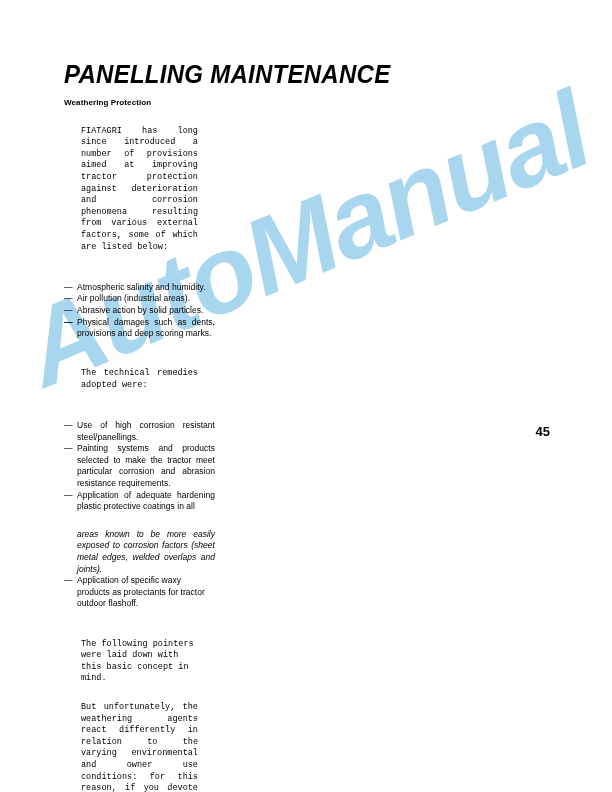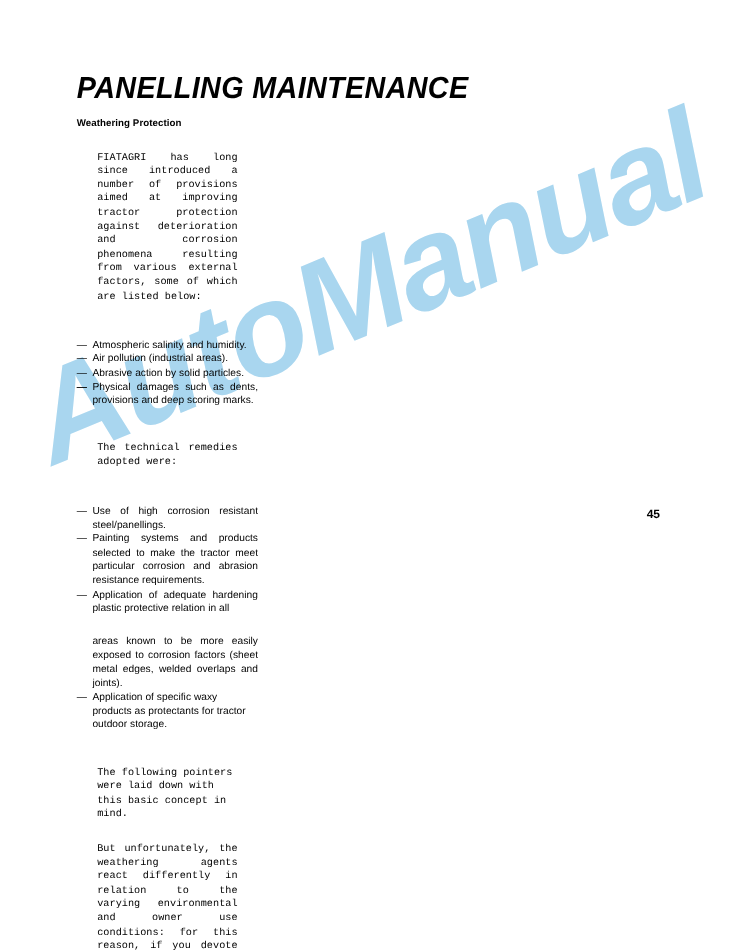--- a/index.html
+++ b/index.html
@@ -119,30 +119,31 @@
   ul.dashlist li.lastline { text-align: left; }
 
   
   .cont-indent {
     padding-left: 13px;
     font-size: 8.5px;
     line-height: 11.6px;
     text-align: justify;
     margin: 0;
     letter-spacing: 0.02px;
+    font-style: italic;
   }
   .cont-indent.lastline { text-align: right; }
 
   b.inl { font-weight: bold; }
 
   .page-num {
     position: absolute;
     right: 62px;
     top: 424px;
-    font-size: 10px;
+    font-size: 13px;
     font-weight: bold;
     z-index: 3;
   }
 </style>
 </head>
 <body>
 
 <div class="page">
 
   <div class="watermark">AutoManual</div>
@@ -161,28 +162,28 @@
         <li><span class="dash">—</span><span class="itxt">Abrasive action by solid particles.</span></li>
         <li><span class="dash">—</span></li>
         <li><span class="dash">—</span><span class="itxt">Physical damages such as dents, provisions and deep scoring marks.</span></li>
       </ul>
       <div class="gap-lg"></div>
       <p class="para">The technical remedies adopted were:</p>
       <div class="gap-lg"></div>
       <ul class="dashlist">
         <li><span class="dash">—</span><span class="itxt">Use of high corrosion resistant steel/panellings.</span></li>
         <li><span class="dash">—</span><span class="itxt">Painting systems and products selected to make the tractor meet particular corrosion and abrasion resistance requirements.</span></li>
-        <li><span class="dash">—</span><span class="itxt">Application of adequate hardening plastic protective relation in all</span></li>
+        <li><span class="dash">—</span><span class="itxt">Application of adequate hardening plastic protective coatings in all</span></li>
       </ul>
     </div>
 
     <div class="col">
       <p class="cont-indent">areas known to be more easily exposed to corrosion factors (sheet metal edges, welded overlaps and joints).</p>
       <ul class="dashlist">
-        <li class="lastline"><span class="dash">—</span><span class="itxt">Application of specific waxy products as protectants for tractor outdoor storage.</span></li>
+        <li class="lastline"><span class="dash">—</span><span class="itxt">Application of specific waxy products as protectants for tractor outdoor flashoff.</span></li>
       </ul>
       <div class="gap-lg"></div>
       <p class="para nojust">The following pointers were laid down with this basic concept in mind.</p>
       <p class="para">But unfortunately, the weathering agents react differently in relation to the varying environmental and owner use conditions: for this reason, if you devote adequate care to your machine you can contribute in a determinant way to the preservation of the tractor.</p>
       <div class="gap-lg"></div>
       <div class="sec-head tight">Panelling</div>
       <p class="para">When abrasions or deep scoring marks baring the metal underneath are present, immediate remedial action is necessary by paintwork touchups using genuine products, as follows:</p>
       <ul class="dashlist">
         <li class="lastline"><span class="dash">—</span><span class="itxt">Sand area involved accurately.</span></li>
         <li class="lastline"><span class="dash">—</span><span class="itxt">Apply primer.</span></li>

